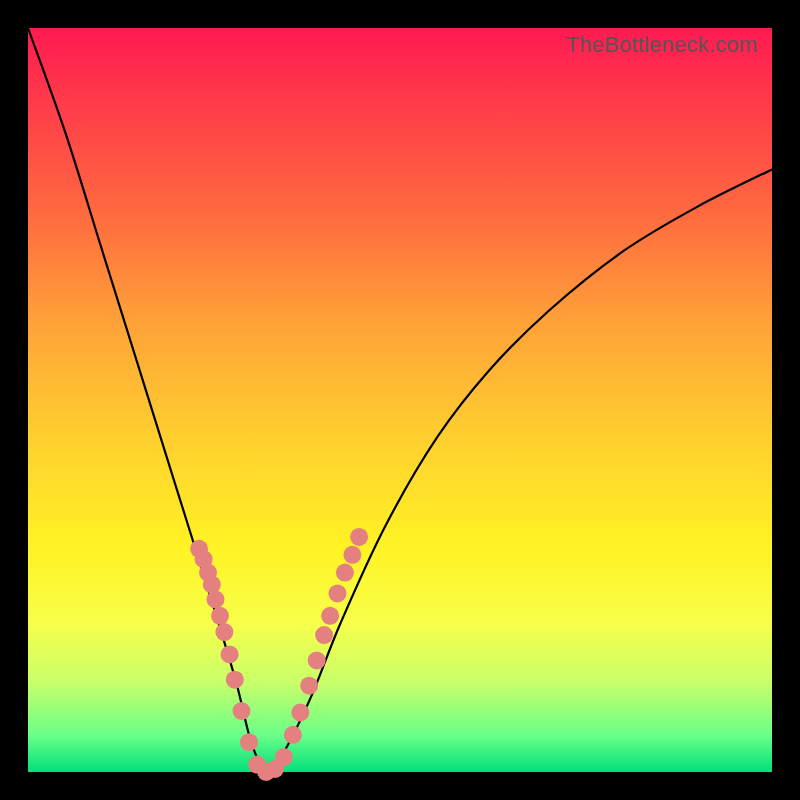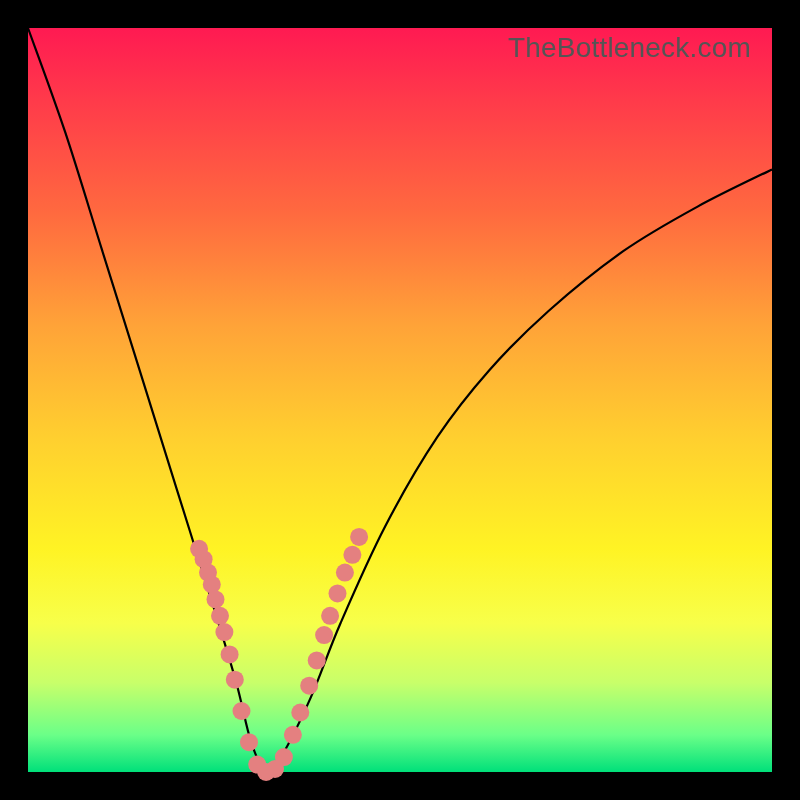--- a/index.html
+++ b/index.html
@@ -32,23 +32,23 @@
       #fff324 70%,
       #f7ff4a 80%,
       #c8ff6a 88%,
       #6bff88 95%,
       #00e07a 100%
     );
   }
   .watermark {
     position: absolute;
     top: 4px;
-    right: 21px;
+    right: 14px;
     color: #555;
-    font-size: 28px;
+    font-size: 22px;
     font-weight: 500;
     letter-spacing: 0.2px;
     user-select: none;
   }
   svg.curve {
     position: absolute;
     left: 0;
     top: 0;
     width: 744px;
     height: 744px;

